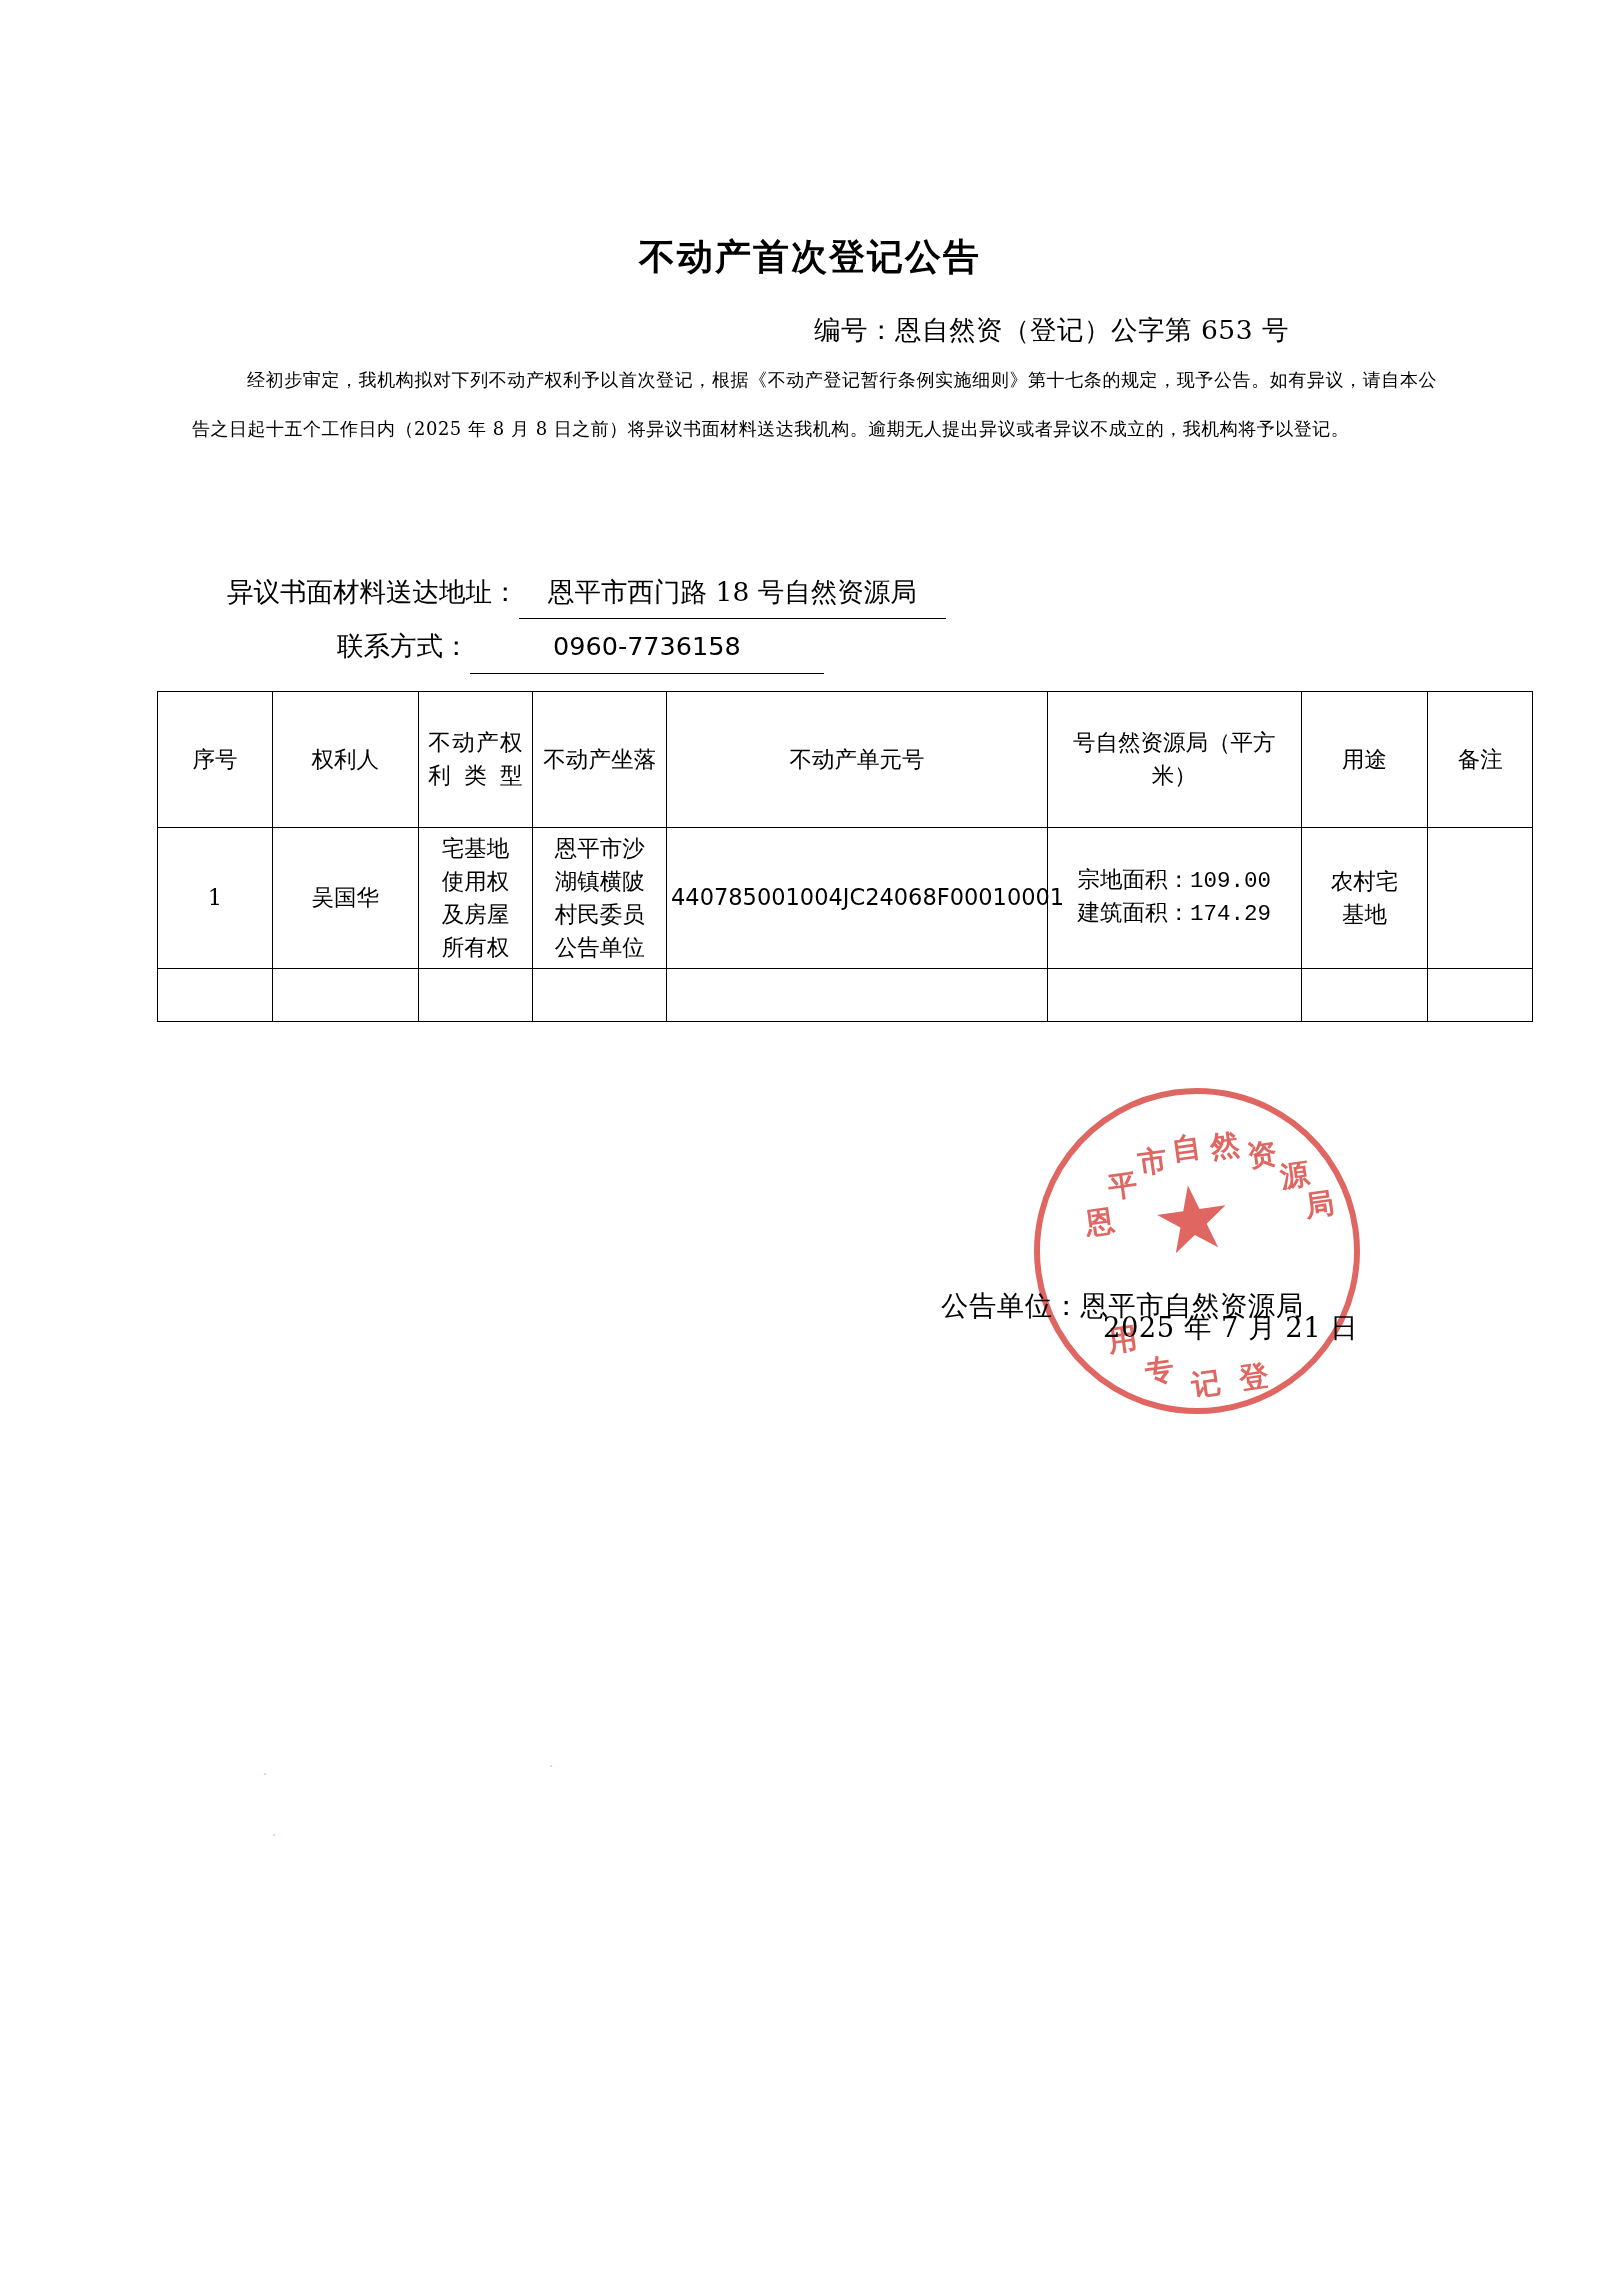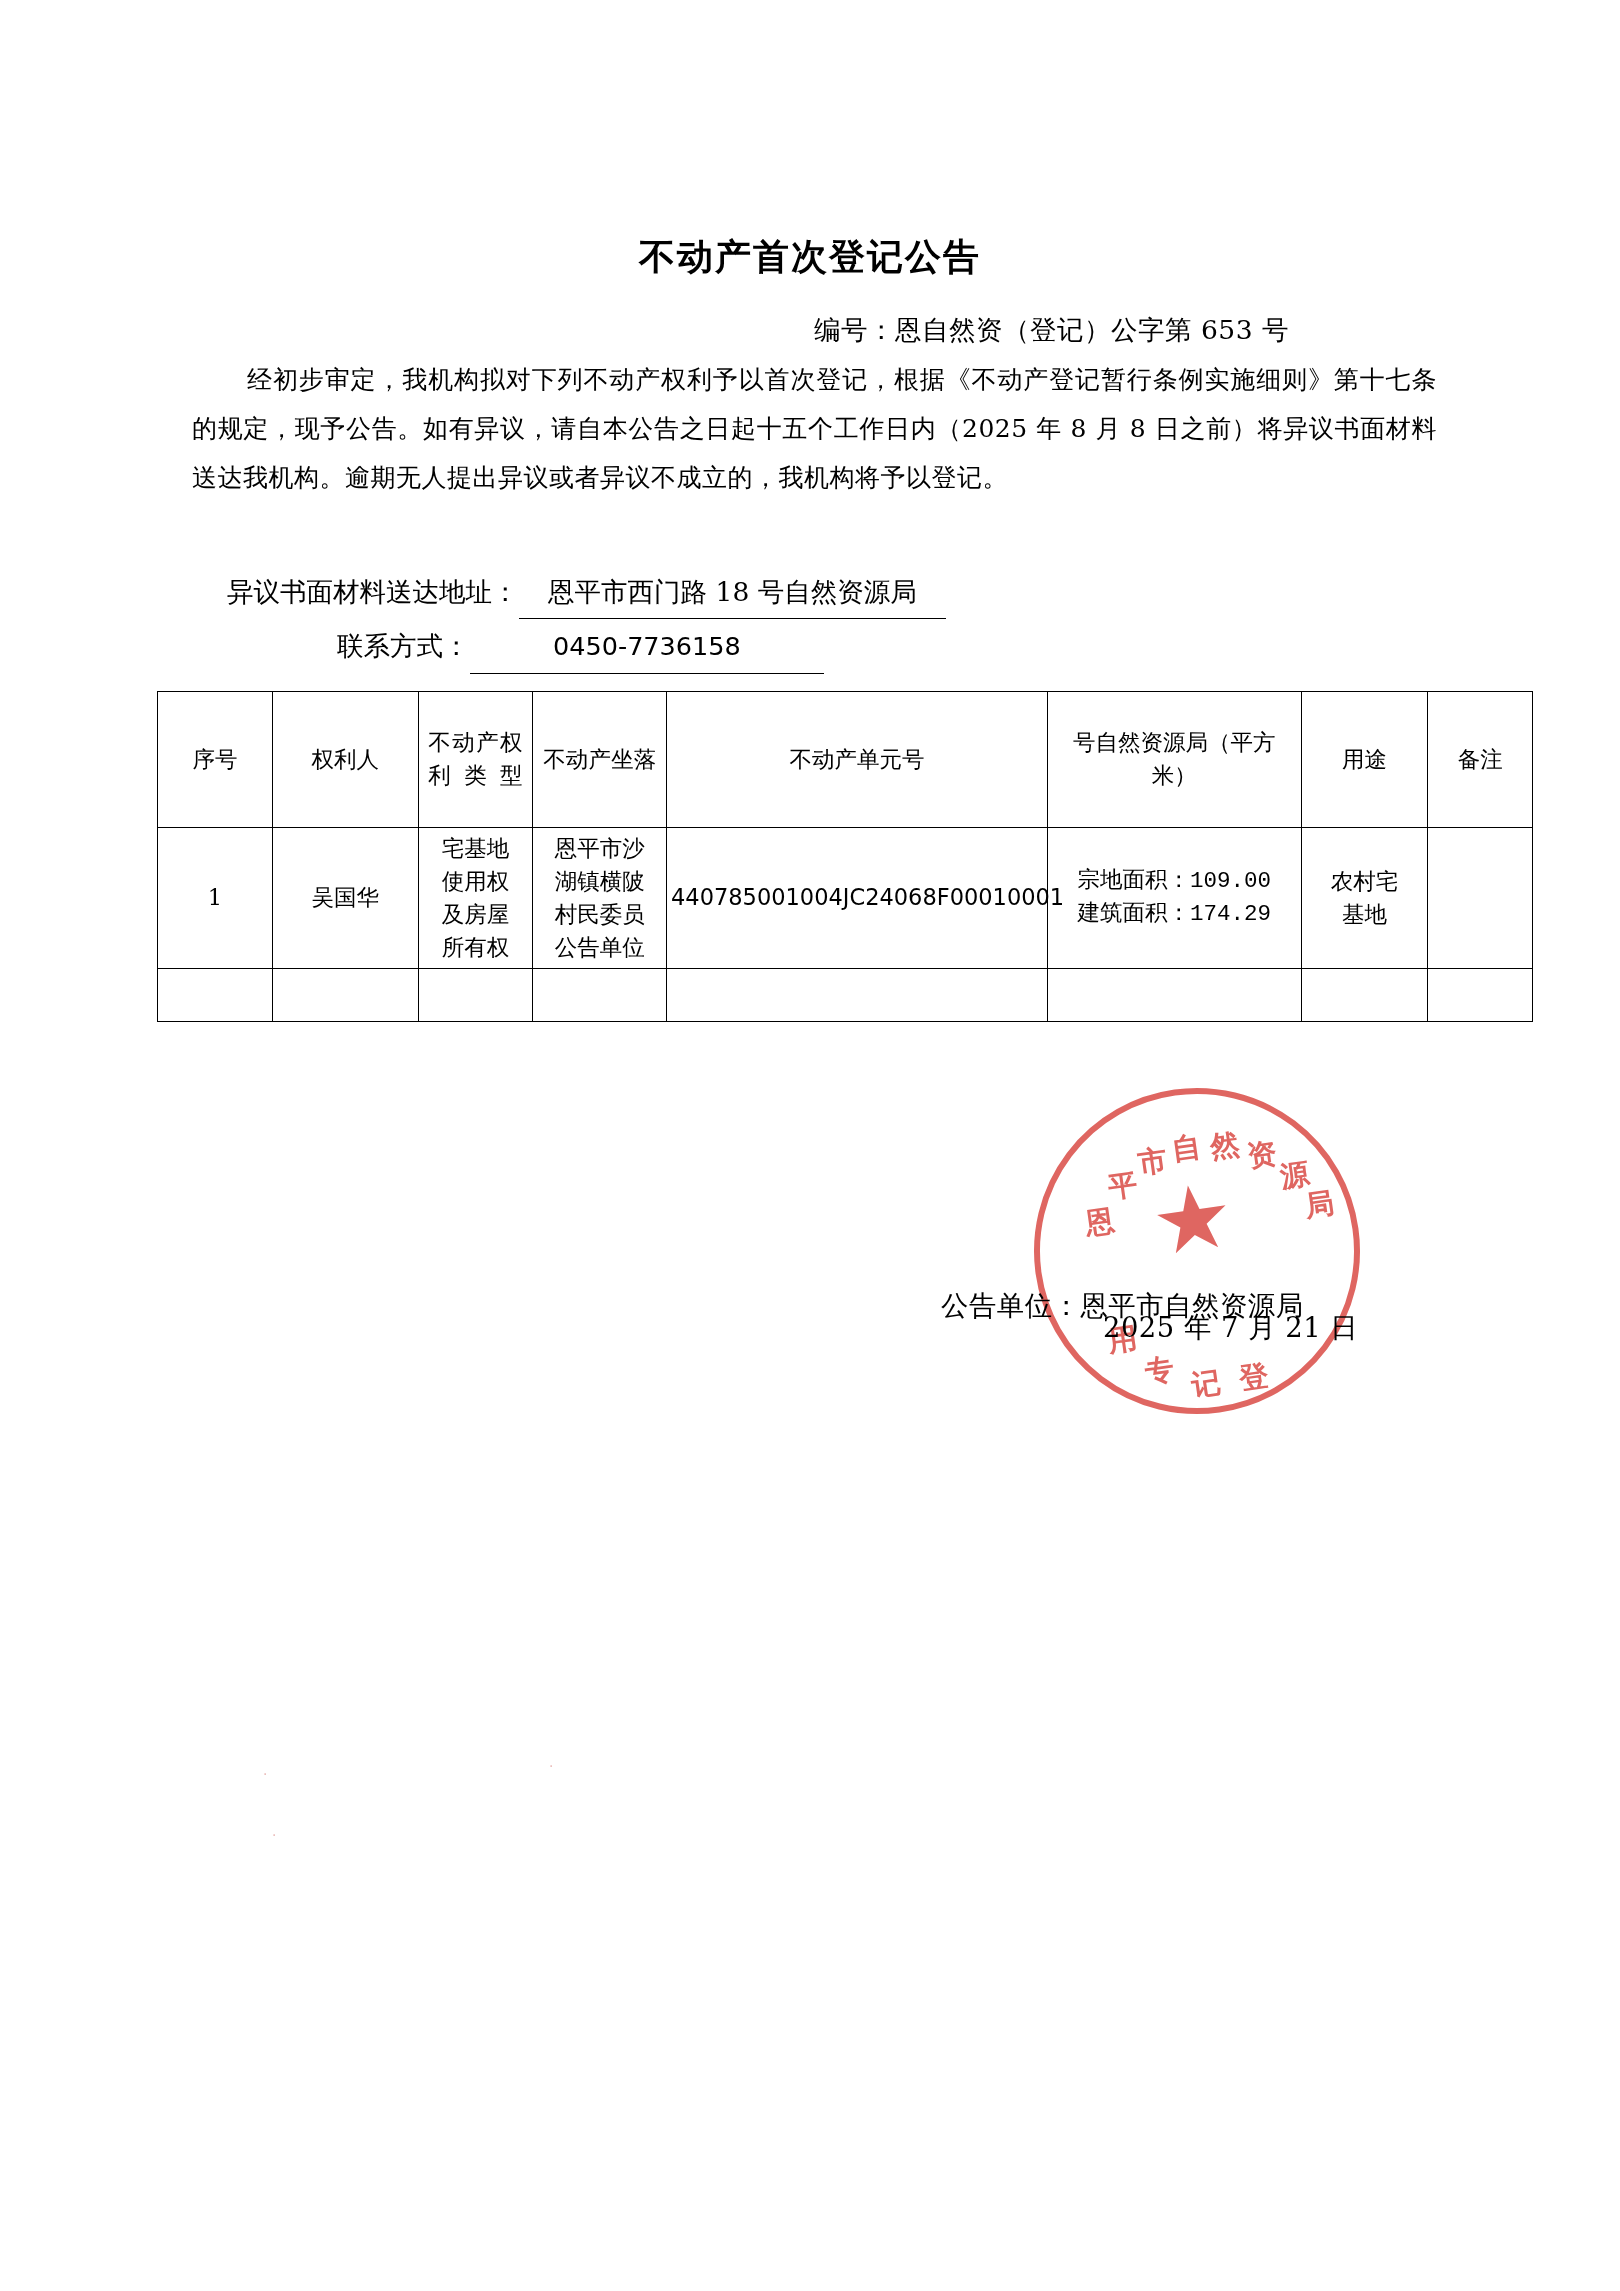--- a/index.html
+++ b/index.html
@@ -41,21 +41,21 @@
     letter-spacing: 0.5px;
   }
   .doc-number .underline-part {
     text-underline-offset: 4.9px;
   }
   .body-text {
     position: absolute;
     left: 192px;
     top: 355px;
     width: 1245px;
-    font-size: 25px;
+    font-size: 18px;
     line-height: 49px;
     text-align: justify;
     text-indent: 55px;
     letter-spacing: 0.5px;
   }
   .addr-block {
     position: absolute;
     left: 192px;
     top: 565px;
     width: 1245px;
@@ -219,21 +219,21 @@
     <span>编号：</span><span class="underline-part">恩自然资（登记）公字第 653 号</span>
   </div>
 
   <div class="body-text">经初步审定，我机构拟对下列不动产权利予以首次登记，根据《不动产登记暂行条例实施细则》第十七条的规定，现予公告。如有异议，请自本公告之日起十五个工作日内（2025 年 8 月 8 日之前）将异议书面材料送达我机构。逾期无人提出异议或者异议不成立的，我机构将予以登记。</div>
 
   <div class="addr-block">
     <div class="addr-row row1">
       <span class="lbl">异议书面材料送达地址：</span><span class="val">恩平市西门路 18 号自然资源局</span>
     </div>
     <div class="addr-row row2">
-      <span class="lbl">联系方式：</span><span class="val">0450-7736158</span>
+      <span class="lbl">联系方式：</span><span class="val">0960-7736158</span>
     </div>
   </div>
 
   <table class="reg-table">
     <thead>
       <tr>
         <td class="col-seq">序号</td>
         <td class="col-owner">权利人</td>
         <td class="col-type">
             <span class="vert-head">不动产权利类型</span>

